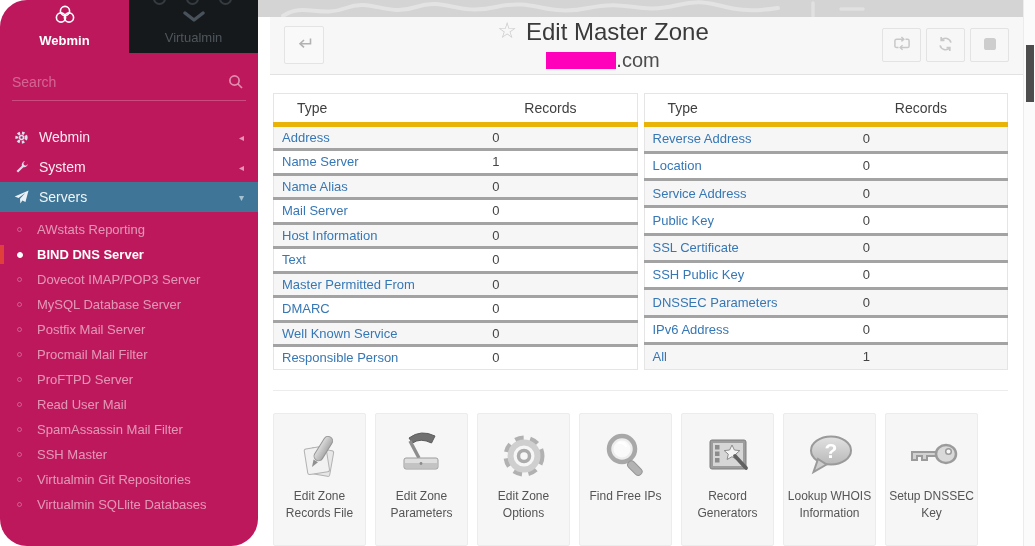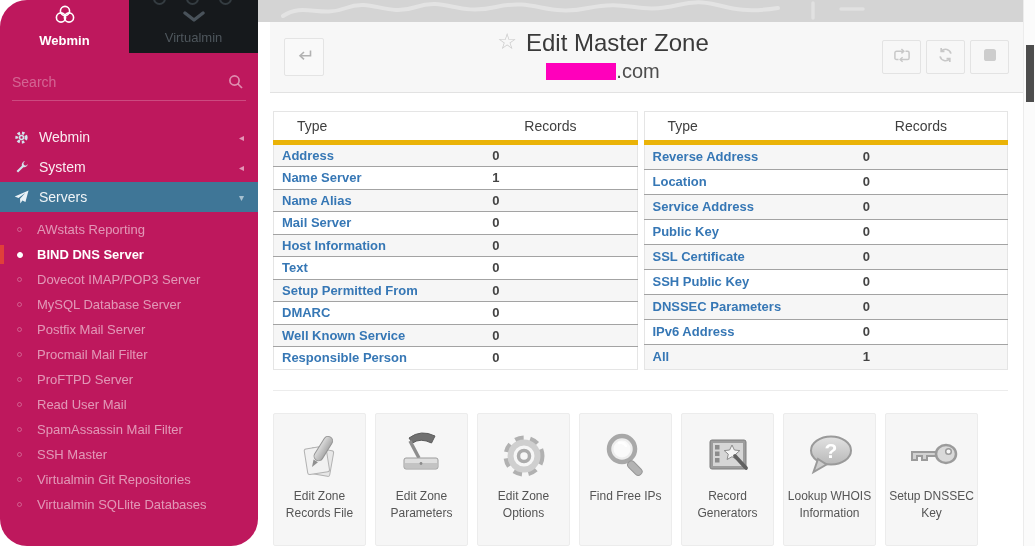--- a/index.html
+++ b/index.html
@@ -53,21 +53,21 @@
   .btn-group { display:flex; gap:5px; }
   .hbtn { width:39px; height:34px; border:1px solid #e3e3e3; background:transparent; border-radius:2px; cursor:pointer; display:flex; align-items:center; justify-content:center; }
 
   .content { margin-left:12px; padding:18px 15px 0 3px; }
   .tables { display:flex; gap:6px; }
   .rec-table { flex:1; border-collapse:collapse; font-size:13px; border:1px solid #e5e5e5; background:#fff; }
   .rec-table col.c1 { width:58%; }
   .rec-table th { font-size:14px; font-weight:normal; color:#3f3f3f; text-align:left; padding:6px 8px; border-bottom:5px solid #eab308; background:#fff; }
   .rec-table th.th-type { padding-left:23px; }
   .rec-table th.th-recs { padding-left:40px; }
-  .rec-table td { padding:2px 8px; border-top:1px solid #a3a3a3; line-height:1.35;font-weight:bold; }
+  .rec-table td { padding:2px 8px; border-top:3px solid #a3a3a3; line-height:1.35; }
   .rec-table td.td-recs { color:#444; }
   .rec-table tbody tr:nth-child(odd) { background:#f6f6f6; }
   .rec-link { color:#3677b5; text-decoration:none; }
 
   .divider { border:none; border-top:1px solid #ececec; margin-top:20px; }
 
   .cards { display:flex; gap:9px; margin-top:22px; }
   .card { width:93px; height:133px; background:#f6f6f6; border:1px solid #ececec; border-radius:2px; display:flex; flex-direction:column; align-items:center; cursor:pointer; }
   .card-icon { height:64px; margin-top:10px; display:flex; align-items:center; justify-content:center; }
   .card-label { font-size:12px; color:#555; text-align:center; line-height:1.4; padding:0 3px; }
@@ -286,21 +286,21 @@
     <td class="td-type"><a href="#" class="rec-link">Host Information</a></td>
     <td class="td-recs">0</td>
   </tr>
 
   <tr>
     <td class="td-type"><a href="#" class="rec-link">Text</a></td>
     <td class="td-recs">0</td>
   </tr>
 
   <tr>
-    <td class="td-type"><a href="#" class="rec-link">Setup Permitted From</a></td>
+    <td class="td-type"><a href="#" class="rec-link">Master Permitted From</a></td>
     <td class="td-recs">0</td>
   </tr>
 
   <tr>
     <td class="td-type"><a href="#" class="rec-link">DMARC</a></td>
     <td class="td-recs">0</td>
   </tr>
 
   <tr>
     <td class="td-type"><a href="#" class="rec-link">Well Known Service</a></td>

